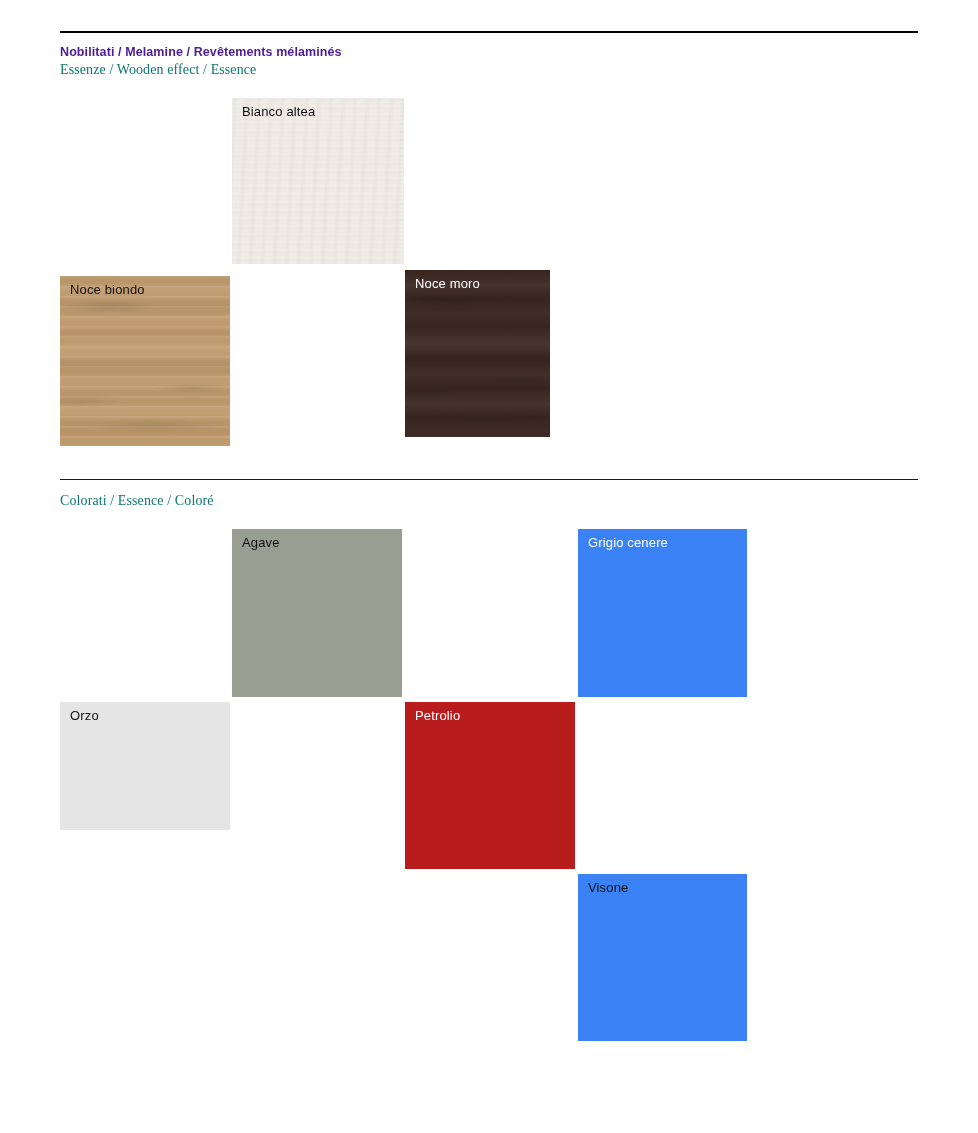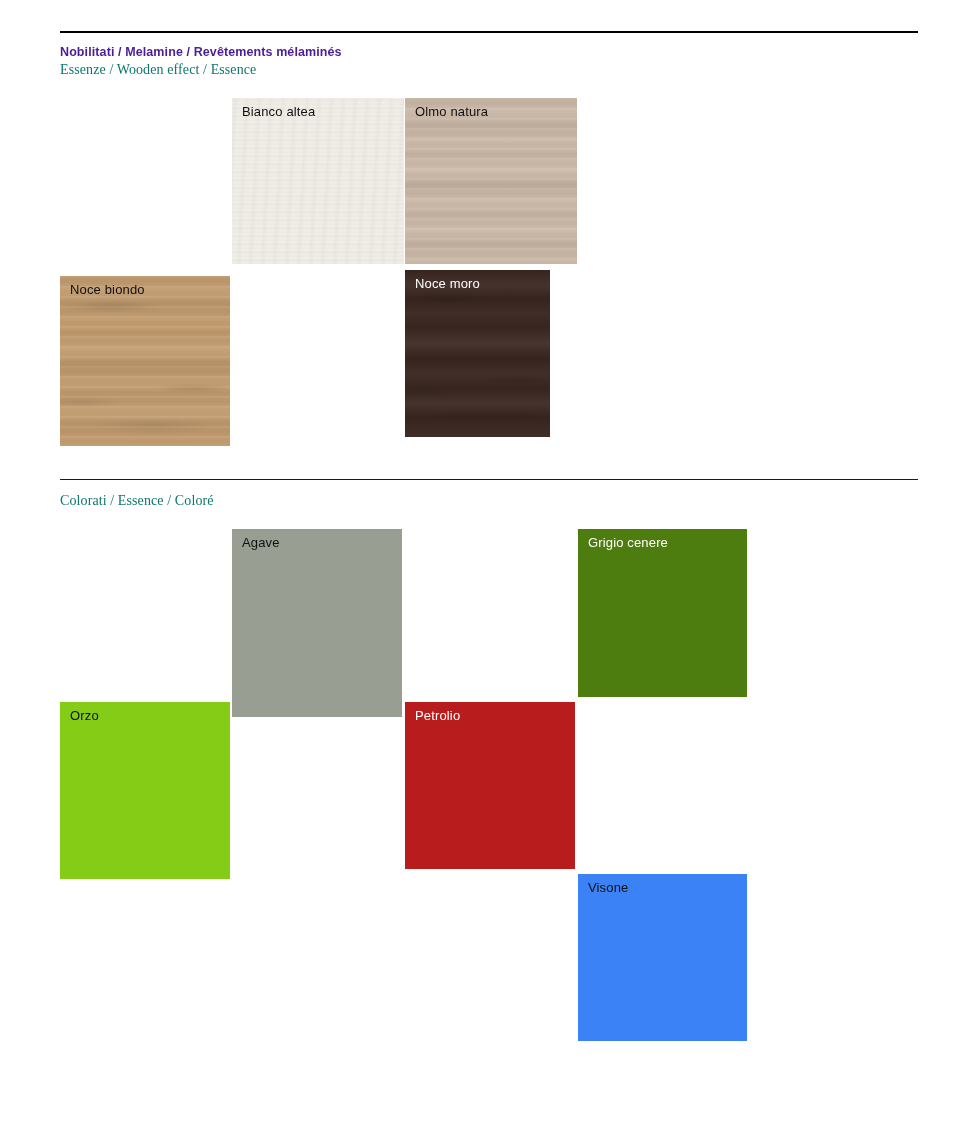--- a/index.html
+++ b/index.html
@@ -151,55 +151,50 @@
     <div class="heading-main">Nobilitati / Melamine / Revêtements mélaminés</div>
     <div class="heading-sub">Essenze / Wooden effect / Essence</div>
   </div>
 
   <div class="swatch" style="left:232px; top:98px; width:172px; height:166px; background:#f1eee8;">
     <div class="grain grain-fine"></div>
     <div class="grain grain-streak"></div>
     <div class="swatch-label label-dark">Bianco altea</div>
   </div>
 
-  <div class="swatch" style="left:405px; top:98px; width:172px; height:166px; background:#cbb8a6;">
-    <div class="grain grain-band"></div>
-    <div class="grain grain-soft"></div>
-    <div class="swatch-label label-dark">Olmo natura</div>
-  </div>
 
   <div class="swatch" style="left:60px; top:276px; width:170px; height:170px; background:#c29b6d;">
     <div class="grain grain-band"></div>
     <div class="grain grain-knot"></div>
     <div class="grain grain-soft"></div>
     <div class="swatch-label label-dark">Noce biondo</div>
   </div>
 
   <div class="swatch" style="left:405px; top:270px; width:145px; height:167px; background:#3a2620;">
     <div class="grain grain-band"></div>
     <div class="grain grain-knot"></div>
     <div class="swatch-label label-light">Noce moro</div>
   </div>
 
   <div class="rule thin" style="top:479px;"></div>
 
   <div class="heading-block" style="top:492px;">
     <div class="heading-sub">Colorati / Essence / Coloré</div>
   </div>
 
-  <div class="swatch" style="left:232px; top:529px; width:170px; height:188px; background:#989e92;">
+  <div class="swatch" style="left:232px; top:529px; width:170px; height:168px; background:#989e92;">
     <div class="swatch-label label-dark">Agave</div>
   </div>
 
-  <div class="swatch" style="left:578px; top:529px; width:169px; height:168px; background:#4d7c0f;">
+  <div class="swatch" style="left:578px; top:529px; width:169px; height:168px; background:#3b82f6;">
     <div class="swatch-label label-light">Grigio cenere</div>
   </div>
 
 
-  <div class="swatch" style="left:60px; top:702px; width:170px; height:177px; background:#84cc16;">
+  <div class="swatch" style="left:60px; top:702px; width:170px; height:128px; background:#e5e5e5;">
     <div class="swatch-label label-dark">Orzo</div>
   </div>
 
   <div class="swatch" style="left:405px; top:702px; width:170px; height:167px; background:#b91c1c;">
     <div class="swatch-label label-light">Petrolio</div>
   </div>
 
   <div class="swatch" style="left:578px; top:874px; width:169px; height:167px; background:#3b82f6;">
     <div class="swatch-label label-dark">Visone</div>
   </div>

